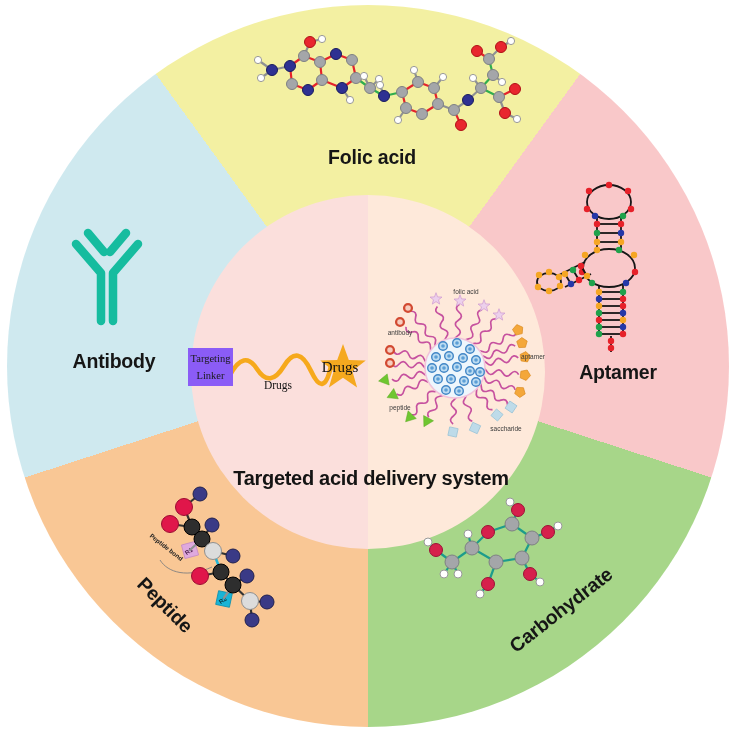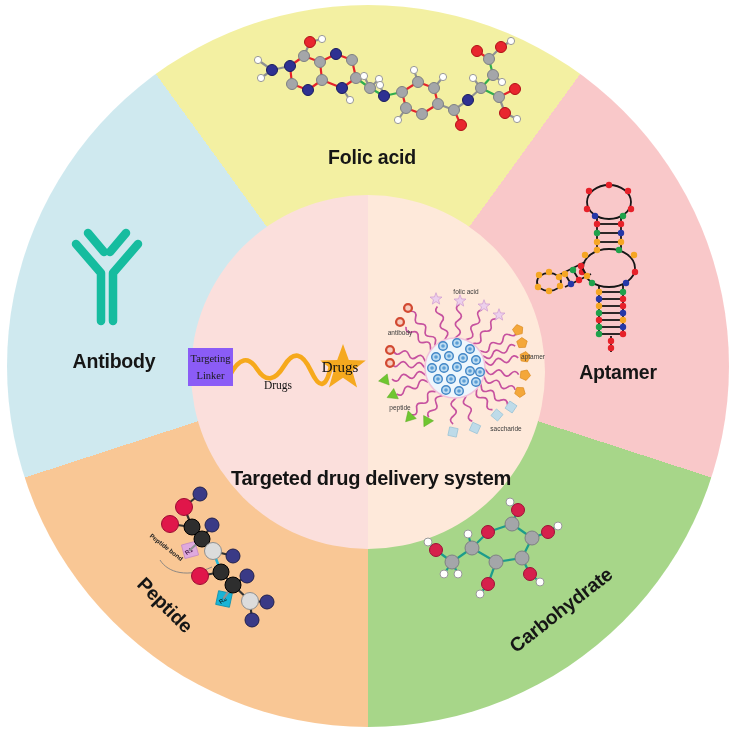--- a/index.html
+++ b/index.html
@@ -388,21 +388,21 @@
         </g>
     </g>
   </svg>
 
   <div class="lbl" style="left:372px;top:157px;">Folic acid</div>
   <div class="lbl" style="left:114px;top:361px;">Antibody</div>
   <div class="lbl" style="left:618px;top:372px;">Aptamer</div>
   <div class="lbl rot45" style="left:165px;top:605px;">Peptide</div>
   <div class="lbl rotm38" style="left:561px;top:610px;">Carbohydrate</div>
 
-  <div class="title" style="left:371px;top:478px;">Targeted drug delivery system</div>
+  <div class="title" style="left:371px;top:478px;">Targeted acid delivery system</div>
 
   <div id="ligandBox" style="background: #8b5cf6;">
     <div>Targeting</div>
     <div>Linker</div>
   </div>
   <div class="serifLbl" style="left:278px;top:385px;">Drugs</div>
   <div class="serifLbl" style="left:340px;top:367px;font-size:15px;">Drugs</div>
 
   <div class="tiny" style="left:466px;top:291px;">folic acid</div>
   <div class="tiny" style="left:400px;top:332px;">antibody</div>

